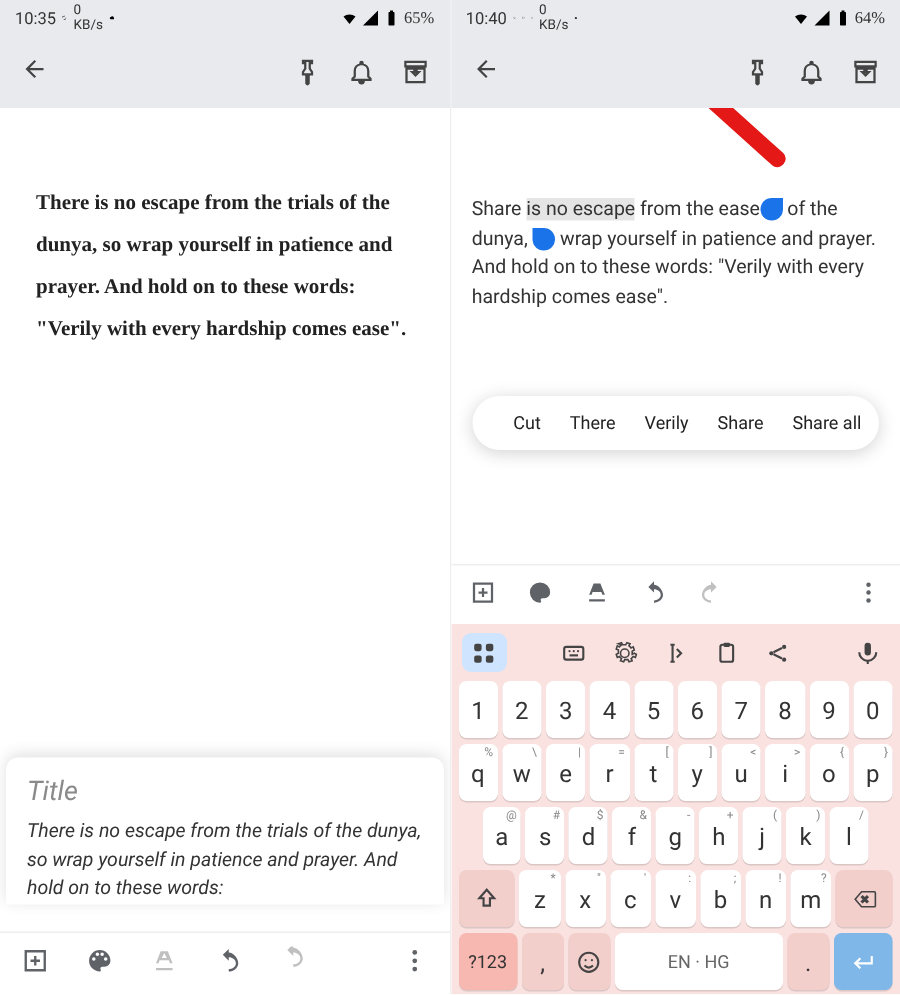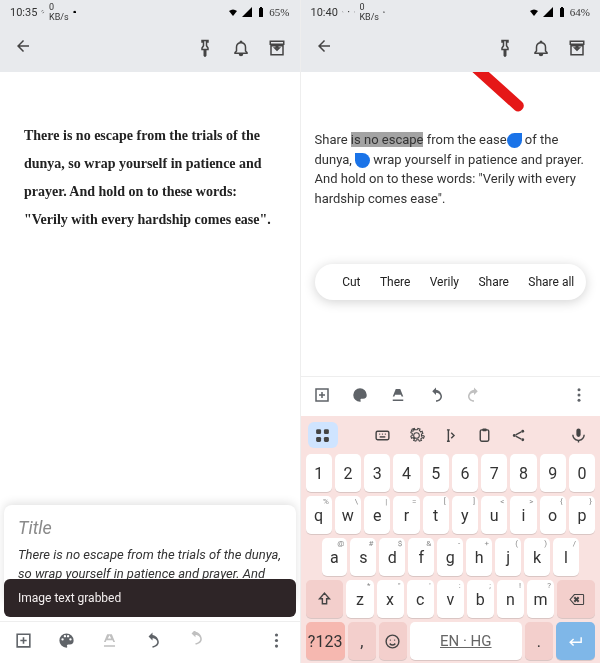--- a/index.html
+++ b/index.html
@@ -28,21 +28,21 @@
 
   .toolbar { position: absolute; left: 0; right: 0; bottom: 0; height: 42px; display: flex; align-items: center; padding: 0 14px; gap: 24px; background: #fff; border-top: 1px solid #eee; }
   .toolbar svg { width: 19px; height: 19px; fill: #5f6368; }
   .toolbar .disabled svg { fill: #c0c0c0; }
   .toolbar .spacer { flex: 1; }
 
   .context-menu { position: absolute; top: 192px; left: 14px; right: 14px; background: #fff; border-radius: 20px; box-shadow: 0 2px 12px rgba(0,0,0,0.18); display: flex; justify-content: space-around; padding: 11px 10px; font-size: 12px; color: #222; z-index: 3; }
   .context-menu span { cursor: default; margin-left: 16px; }
 
   .editor { padding: 32px 14px 0 14px; font-size: 13px; line-height: 1.5; color: #333; }
-  .editor .hl { background: #a3a3a3; }
+  .editor .hl { background: #e5e5e5; }
   .handle { display: inline-block; width: 15px; height: 15px; background: #1a73e8; border-radius: 50%; vertical-align: middle; position: relative; }
   .handle.start { border-top-right-radius: 0; }
   .handle.end { border-top-left-radius: 0; }
 
   .toolbar2 { height: 40px; display: flex; align-items: center; padding: 0 12px; gap: 20px; border-top: 1px solid #eee; background:#fff; }
   .toolbar2 svg { width: 18px; height: 18px; fill: #5f6368; }
   .toolbar2 .disabled svg { fill: #c0c0c0; }
   .toolbar2 .spacer { flex: 1; }
 
   .kb { background: #f9e2e0; padding: 4px 3px 3px; }
@@ -52,23 +52,23 @@
   .kb-toprow .pill svg { width: 17px; height: 17px; fill: #444; }
   .kb-toprow .sp { flex: 1; }
 
   .kb-rows { display: flex; flex-direction: column; gap: 4px; padding: 0 2px; }
   .kb-row { display: flex; gap: 3px; }
   .kb-row.offset { padding: 0 16px; }
   .key { flex: 1; background: #fff; border-radius: 5px; height: 38px; display: flex; align-items: center; justify-content: center; font-size: 16px; color: #333; position: relative; box-shadow: 0 1px 0 rgba(0,0,0,.12); }
   .key .sup { position: absolute; top: 1px; right: 3px; font-size: 8px; color: #888; }
   .key.fn { background: #f3cfcc; }
   .key.wide { flex: 1.4; }
-  .key.space { flex: 4; font-size: 15px; color: #666; text-decoration: underline; }
+  .key.space { flex: 4; font-size: 12px; color: #666; }
   .key.enter { background: #7fb7e8; }
-  .key.num { background: #f6b8b0; font-size: 16px; }
+  .key.num { background: #f6b8b0; font-size: 12px; }
   .key svg { width: 17px; height: 17px; fill: #444; }
 </style>
 </head>
 <body>
 
 <div class="container">
 
   <div class="screen">
     <div class="statusbar">
       <div class="status-left">
@@ -114,21 +114,20 @@
       </div>
     </div>
 
     <div class="content-area">
       <div class="quote">There is no escape from the trials of the dunya, so wrap yourself in patience and prayer. And hold on to these words: "Verily with every hardship comes ease".</div>
 
       <div class="sheet">
         <div class="sheet-title">Title</div>
         <div class="sheet-body">There is no escape from the trials of the dunya, so wrap yourself in patience and prayer. And hold on to these words:</div>
       </div>
-      <div class="toast">Image text grabbed</div>
 
       <div class="toolbar">
         <span><svg viewBox="0 0 24 24">
               <path d="M3 3h18v18H3V3zm2 2v14h14V5H5zm6 3h2v3h3v2h-3v3h-2v-3H8v-2h3V8z"></path>
             </svg></span>
         <span><svg viewBox="0 0 24 24">
               <path d="M12 3a9 9 0 000 18c1 0 1-1 1-1 0-.5-.5-1-.5-1.5S13 17 14 17h2a5 5 0 005-5 9 9 0 00-9-9zM7 12a1.5 1.5 0 110-3 1.5 1.5 0 010 3zm3-4a1.5 1.5 0 110-3 1.5 1.5 0 010 3zm4 0a1.5 1.5 0 110-3 1.5 1.5 0 010 3zm3 4a1.5 1.5 0 110-3 1.5 1.5 0 010 3z"></path>
             </svg></span>
         <span class="disabled"><svg viewBox="0 0 24 24">
               <path d="M5 18h14v2H5v-2zM9 4h6l4 10h-2.2l-.9-2.4H8.1L7.2 14H5L9 4zm.9 5.6h4.2L12 5.4 9.9 9.6z"></path>

